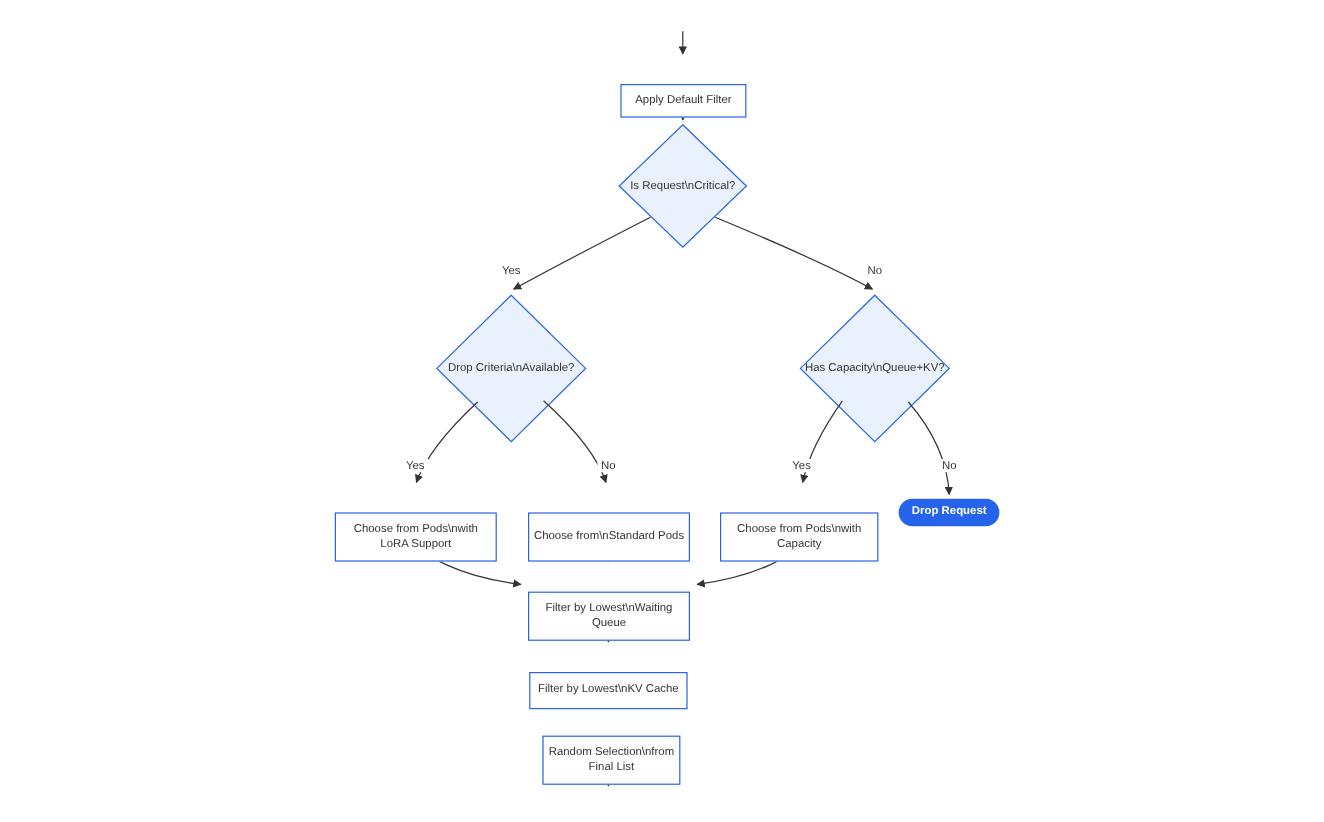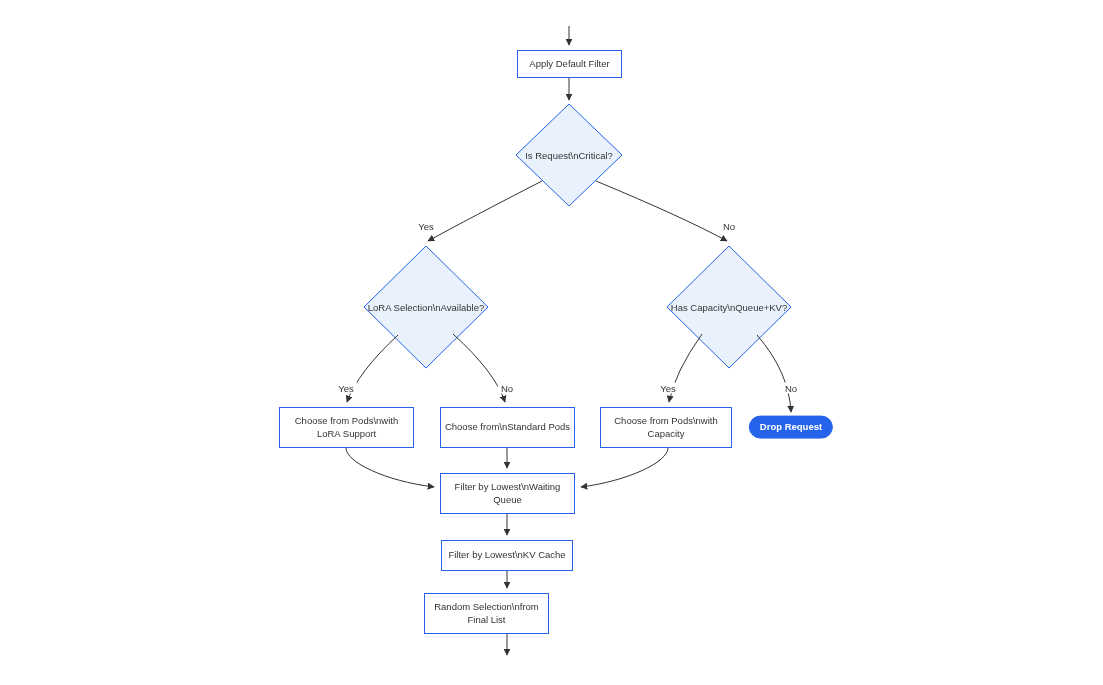--- a/index.html
+++ b/index.html
@@ -50,20 +50,21 @@
     justify-content:center;
     text-align:center;
     font-size:9.5px;
     line-height:1.35;
     color:var(--node-text);
   }
   .node.rect{
     background:var(--node-fill);
     border:1px solid var(--node-border);
     padding:2px 3px;
+    margin-top:20px;
   }
   .node.pill{
     background:var(--pill-fill);
     color:var(--pill-text);
     border:1px solid var(--pill-fill);
     border-radius:12px;
     padding:4px 10px;
     white-space:nowrap;
     font-weight:bold;
     transform:translate(-50%,-50%);
@@ -119,24 +120,24 @@
 
   <div class="node pill" style="left:791px;top:427px;">Drop Request</div>
   <div class="node pill" style="left:507px;top:670px;margin-top:36px;">End</div>
 
   <div class="node rect" style="left:517px;top:50px;width:105px;height:28px;">Apply Default Filter</div>
   <div class="node rect" style="left:279px;top:407px;width:135px;height:41px;">Choose from Pods\nwith LoRA Support</div>
   <div class="node rect" style="left:440px;top:407px;width:135px;height:41px;">Choose from\nStandard Pods</div>
   <div class="node rect" style="left:600px;top:407px;width:132px;height:41px;">Choose from Pods\nwith Capacity</div>
   <div class="node rect" style="left:440px;top:473px;width:135px;height:41px;">Filter by Lowest\nWaiting Queue</div>
   <div class="node rect" style="left:441px;top:540px;width:132px;height:31px;">Filter by Lowest\nKV Cache</div>
-  <div class="node rect" style="left:424px;top:593px;width:125px;height:41px;">Random Selection\nfrom Final List</div>
+  <div class="node rect" style="left:452px;top:593px;width:115px;height:41px;">Random Selection\nfrom Final List</div>
 
   <div class="diamond-label" style="left:569px;top:155px;">Is Request\nCritical?</div>
-  <div class="diamond-label" style="left:426px;top:307px;">LoRA Selection\nAvailable?</div>
+  <div class="diamond-label" style="left:426px;top:307px;">Drop Criteria\nAvailable?</div>
   <div class="diamond-label" style="left:729px;top:307px;">Has Capacity\nQueue+KV?</div>
 
   <div class="edge-label" style="left:426px;top:226px;">Yes</div>
   <div class="edge-label" style="left:729px;top:226px;">No</div>
   <div class="edge-label" style="left:346px;top:388px;">Yes</div>
   <div class="edge-label" style="left:507px;top:388px;">No</div>
   <div class="edge-label" style="left:668px;top:388px;">Yes</div>
   <div class="edge-label" style="left:791px;top:388px;">No</div>
 
 </div>

